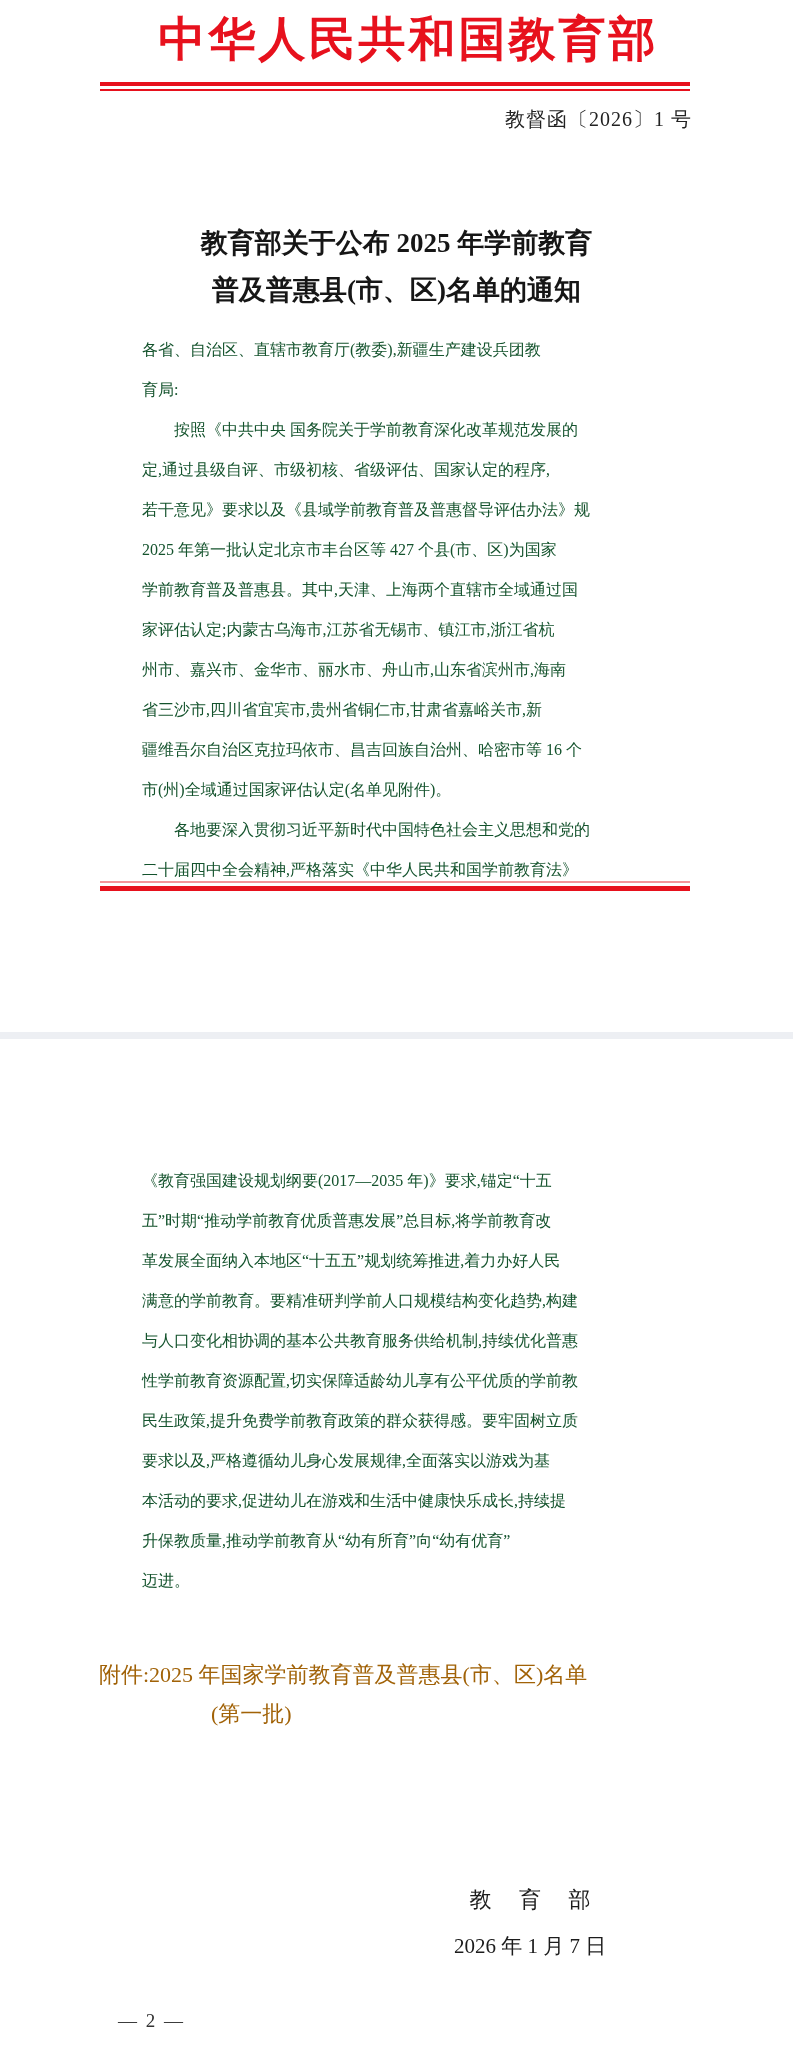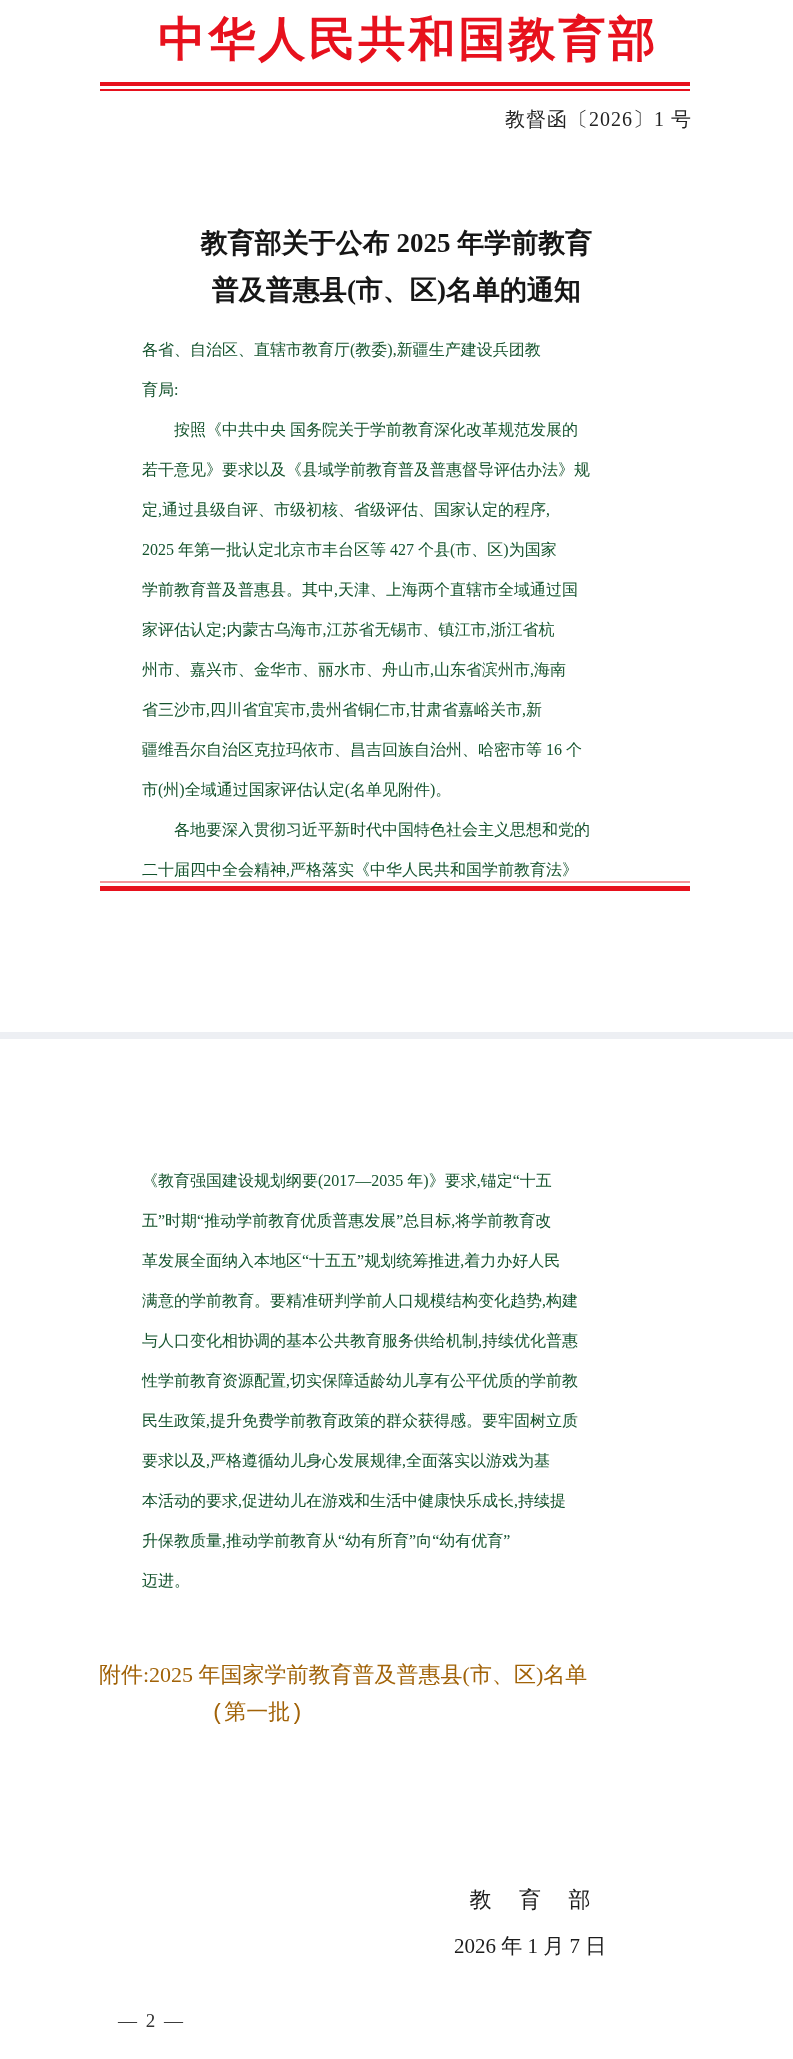--- a/index.html
+++ b/index.html
@@ -34,21 +34,21 @@
 
   .body-block { position:absolute; left:99px; width:596px; font-size:16px; line-height:40px; color:#14532d;margin-left:43px; }
   .body-block div { white-space:pre; }
   .body1 { top:330px; }
   .body2 { top:1161px; }
 
   .rule-thin  { position:absolute; left:100px; top:881px; width:590px; height:2px; background:var(--red,#e7111d); opacity:0.45; }
   .rule-thick { position:absolute; left:100px; top:886px; width:590px; height:5px; background:var(--red,#e7111d); }
 
   .attachment { position:absolute; left:99px; top:1655px; width:596px; font-size:22px; line-height:39px; color:#a16207; }
-  .attachment .att-line2 { margin-left:112px;font-family:Liberation Mono, monospace; }
+  .attachment .att-line2 { margin-left:112px; }
 
   .signature-block { position:absolute; left:330px; top:1884px; width:400px; text-align:center; color:#1c1c1c; }
   .signature-name { font-size:22px; line-height:32px; white-space:pre; }
   .signature-date { font-size:21px; line-height:32px; margin-top:14px;text-align:center; }
 
   .page-number { position:absolute; left:118px; top:2010px; font-size:19px; color:#333; letter-spacing:2px; }
 </style>
 </head>
 <body>
 
@@ -62,22 +62,22 @@
 
     <div class="doc-title">
       <div>教育部关于公布 2025 年学前教育</div>
       <div>普及普惠县(市、区)名单的通知</div>
     </div>
 
     <div class="body-block body1">
       <div>各省、自治区、直辖市教育厅(教委),新疆生产建设兵团教</div>
       <div>育局:</div>
       <div>　　按照《中共中央 国务院关于学前教育深化改革规范发展的</div>
+      <div>定,通过县级自评、市级初核、省级评估、国家认定的程序,</div>
       <div>若干意见》要求以及《县域学前教育普及普惠督导评估办法》规</div>
-      <div>定,通过县级自评、市级初核、省级评估、国家认定的程序,</div>
       <div>2025 年第一批认定北京市丰台区等 427 个县(市、区)为国家</div>
       <div>学前教育普及普惠县。其中,天津、上海两个直辖市全域通过国</div>
       <div>家评估认定;内蒙古乌海市,江苏省无锡市、镇江市,浙江省杭</div>
       <div>州市、嘉兴市、金华市、丽水市、舟山市,山东省滨州市,海南</div>
       <div>省三沙市,四川省宜宾市,贵州省铜仁市,甘肃省嘉峪关市,新</div>
       <div>疆维吾尔自治区克拉玛依市、昌吉回族自治州、哈密市等 16 个</div>
       <div>市(州)全域通过国家评估认定(名单见附件)。</div>
       <div>　　各地要深入贯彻习近平新时代中国特色社会主义思想和党的</div>
       <div>二十届四中全会精神,严格落实《中华人民共和国学前教育法》</div>
     </div>

